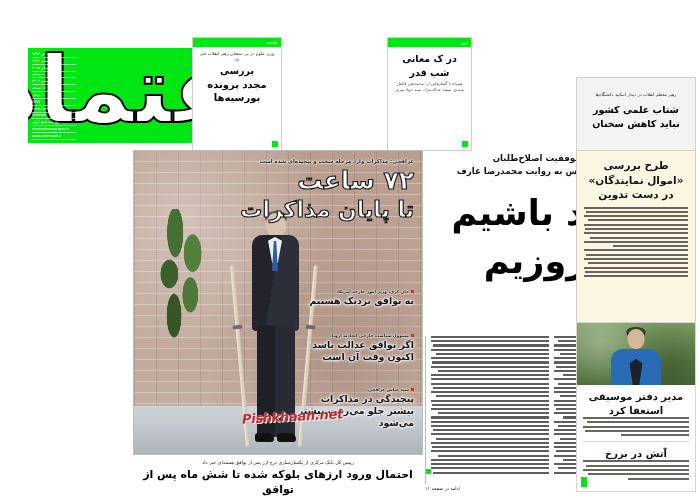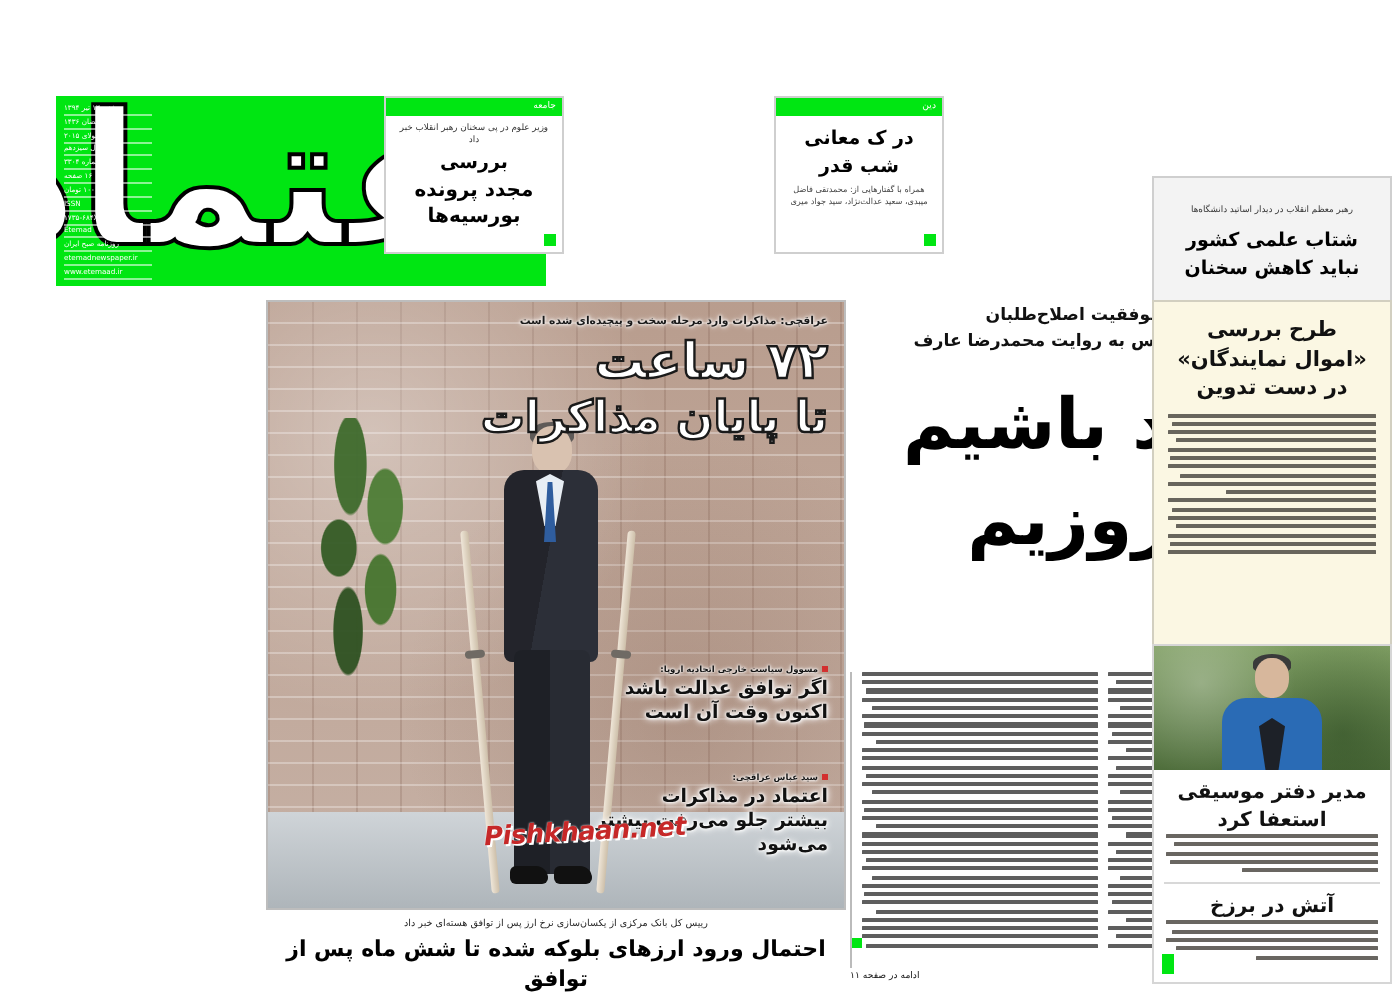--- a/index.html
+++ b/index.html
@@ -37,21 +37,21 @@
     direction:rtl;
   }
   .mast-info .ln{
     font-size:3.6px;line-height:4.4px;color:#fff;text-align:left;
     border-bottom:.4px solid rgba(255,255,255,.55);
     padding-bottom:.6px;white-space:nowrap;overflow:hidden;
   }
 
   
   .teaser{
-    position:absolute;top:48px;height:79px;
+    position:absolute;top:37px;height:114px;
     border:.8px solid #cfcfcf;background:#fff;box-sizing:border-box;
   }
   .teaser.plain{border:.8px solid #cfcfcf;background:#f3f3f3;margin-top:40px;}
   .t-head{
     height:9px;background:#00e612;display:flex;align-items:center;
     justify-content:flex-start;padding:0 3px;box-sizing:border-box;
   }
   .t-head span{font-size:4.6px;color:#fff;}
   .t-body{padding:4px 4px 0;box-sizing:border-box;text-align:center;direction:rtl;}
   .t-kicker{font-size:4.4px;line-height:6px;color:#333;}
@@ -413,34 +413,40 @@
           <div class="grip"></div>
         </div>
     </div>
 
     <div class="ph-head">
       <div class="ph-kicker">عراقچی: مذاکرات وارد مرحله سخت و پیچیده‌ای شده است</div>
       <div class="ph-h1">۷۲ ساعت</div>
       <div class="ph-h2">تا پایان مذاکرات</div>
     </div>
 
+    <div class="quote q1">
+      <div class="q-src">
+        <span class="q-dot"></span><span>جان کری، وزیر امور خارجه آمریکا:</span>
+      </div>
+      <div class="q-txt">به توافق نزدیک هستیم</div>
+    </div>
 
     <div class="quote q2">
       <div class="q-src">
         <span class="q-dot"></span><span>مسوول سیاست خارجی اتحادیه اروپا:</span>
       </div>
       <div class="q-txt">اگر توافق عدالت باشد</div>
       <div class="q-txt">اکنون وقت آن است</div>
     </div>
 
     <div class="quote q3">
       <div class="q-src">
         <span class="q-dot"></span><span>سید عباس عراقچی:</span>
       </div>
-      <div class="q-txt">اعتماد در مذاکرات</div>
+      <div class="q-txt">پیچیدگی در مذاکرات</div>
       <div class="q-txt">بیشتر جلو می‌رفت بیشتر می‌شود</div>
     </div>
 
     <div class="watermark">Pishkhaan.net</div>
   </div>
 
   <div class="cap">
     <div class="cap-k">رییس کل بانک مرکزی از یکسان‌سازی نرخ ارز پس از توافق هسته‌ای خبر داد</div>
     <div class="cap-t">احتمال ورود ارزهای بلوکه شده تا شش ماه پس از توافق</div>
     <div class="cap-mark"></div>

